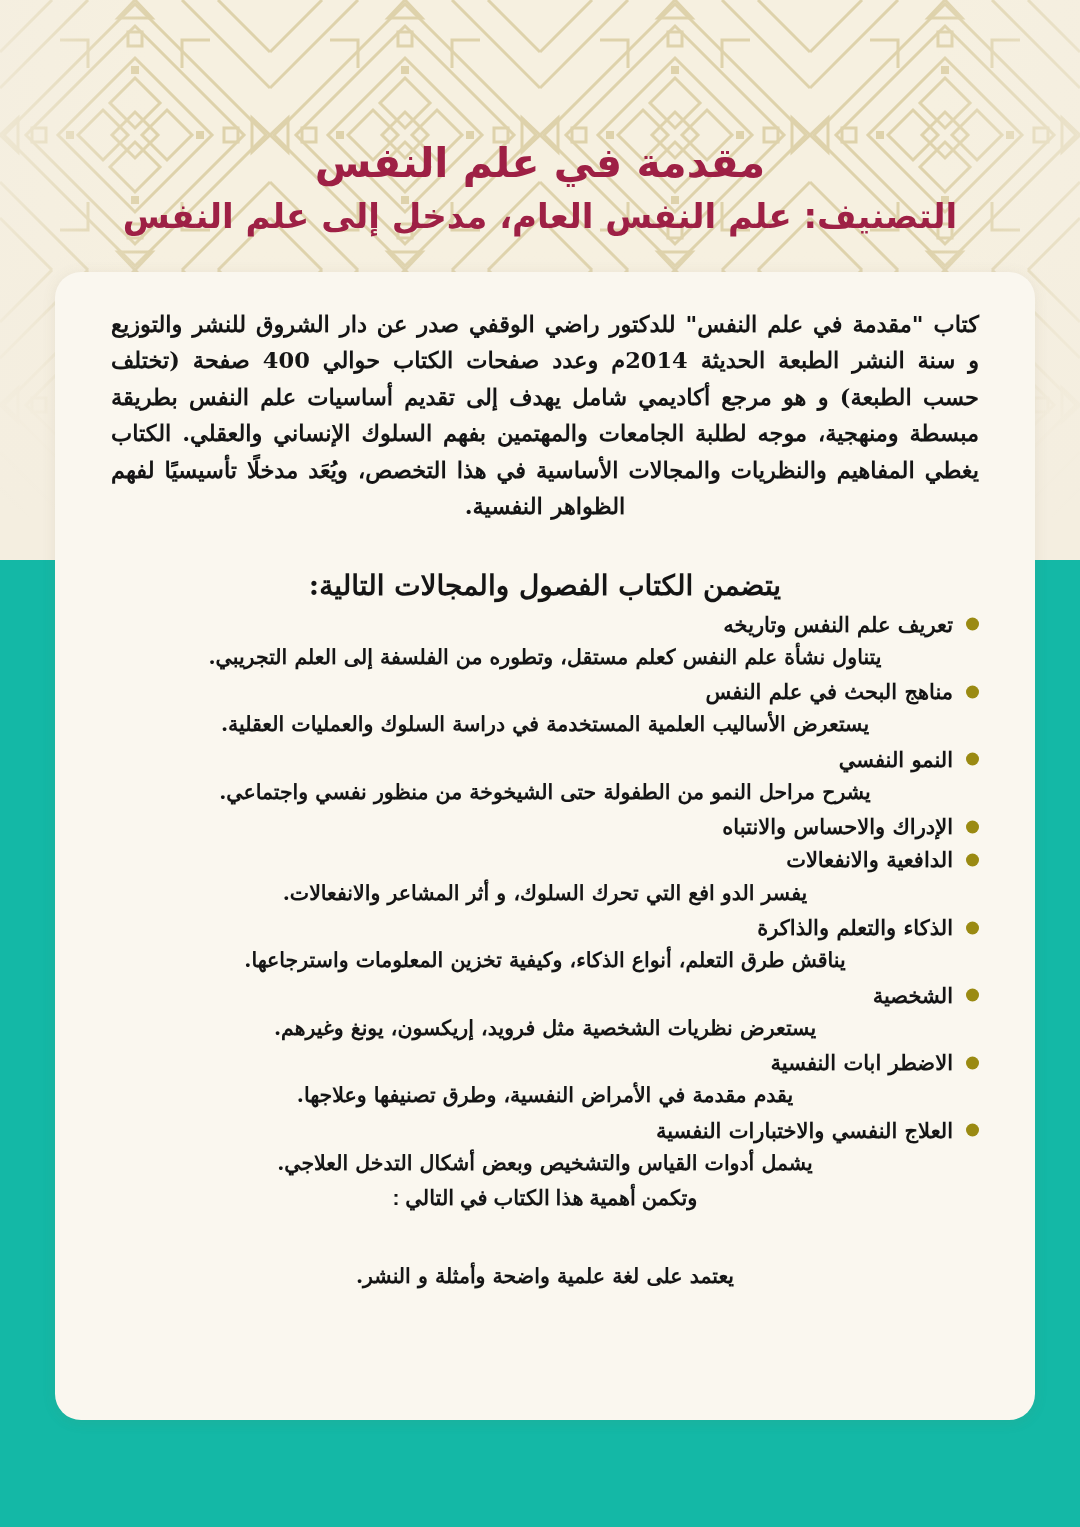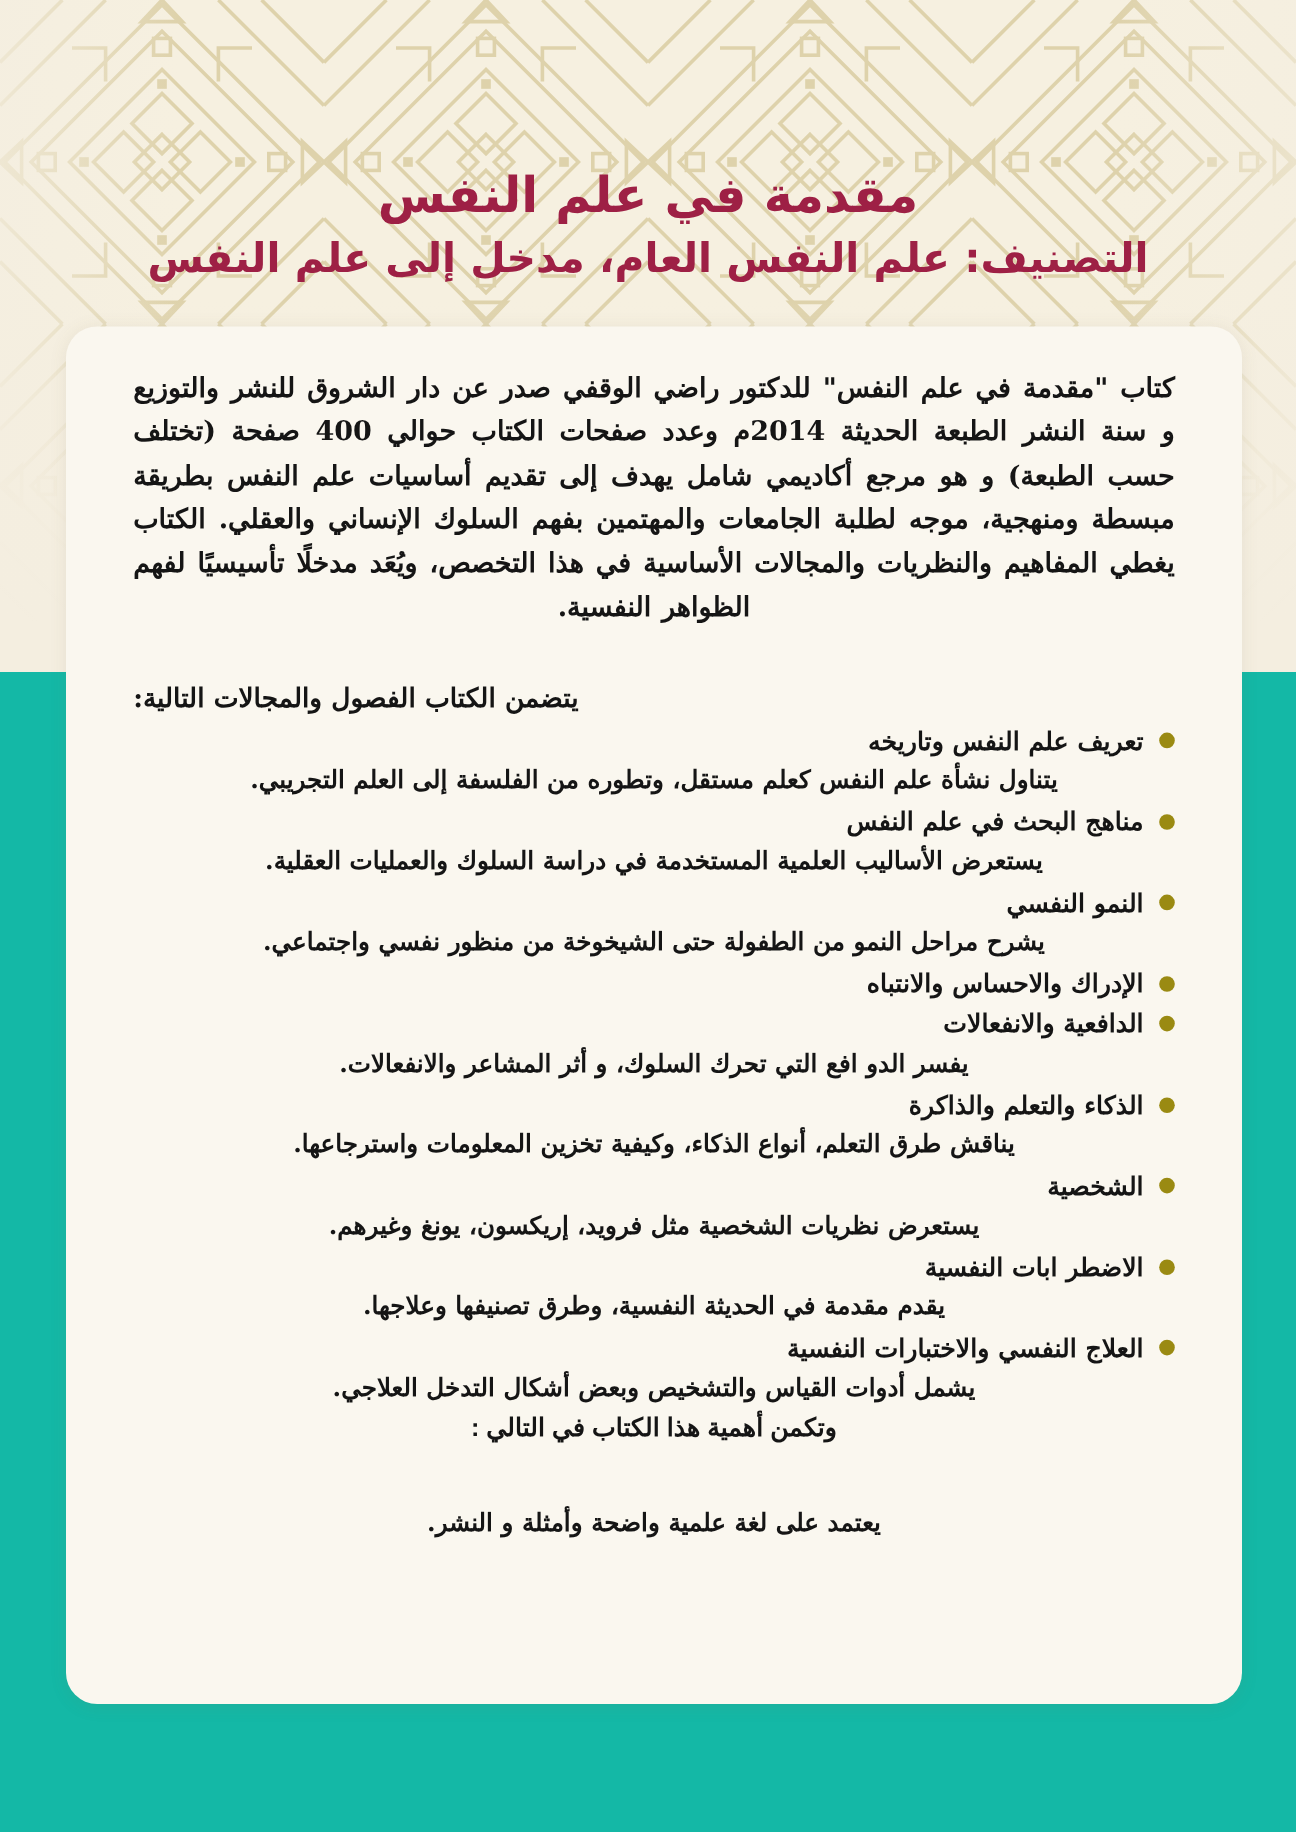--- a/index.html
+++ b/index.html
@@ -122,24 +122,24 @@
     line-height: 1.62;
     color: #151515;
     text-align: justify;
     text-align-last: center;
     direction: rtl;
     word-spacing: 1px;
   }
 
   .section-lead {
     font-family: "DejaVu Serif", "Liberation Serif", serif;
-    font-size: 22px;
-    font-weight: bold;
-    color: #151515;
-    text-align: left;
+    font-size: 28px;
+    font-weight: bold;
+    color: #151515;
+    text-align: center;
     direction: rtl;
     margin-top: 44px;
     margin-bottom: 4px;
   }
 
   .topic-list {
     list-style: none;
     direction: rtl;
     margin-top: 6px;
   }
@@ -315,21 +315,21 @@
         <li class="topic">
           <div class="topic-head topic-head-row" style="display: block; text-align: right;"><span class="topic-head-inner">الذكاء والتعلم والذاكرة<span class="bullet-dot" style="background: rgb(154, 138, 18);"></span></span></div>
           <div class="topic-desc">يناقش طرق التعلم، أنواع الذكاء، وكيفية تخزين المعلومات واسترجاعها.</div>
         </li>
         <li class="topic">
           <div class="topic-head topic-head-row" style="display: block; text-align: right;"><span class="topic-head-inner">الشخصية<span class="bullet-dot" style="background: rgb(154, 138, 18);"></span></span></div>
           <div class="topic-desc">يستعرض نظريات الشخصية مثل فرويد، إريكسون، يونغ وغيرهم.</div>
         </li>
         <li class="topic">
           <div class="topic-head topic-head-row" style="display: block; text-align: right;"><span class="topic-head-inner">الاضطر ابات النفسية<span class="bullet-dot" style="background: rgb(154, 138, 18);"></span></span></div>
-          <div class="topic-desc">يقدم مقدمة في الحديثة النفسية، وطرق تصنيفها وعلاجها.</div>
+          <div class="topic-desc">يقدم مقدمة في الأمراض النفسية، وطرق تصنيفها وعلاجها.</div>
         </li>
         <li class="topic">
           <div class="topic-head topic-head-row" style="display: block; text-align: right;"><span class="topic-head-inner">العلاج النفسي والاختبارات النفسية<span class="bullet-dot" style="background: rgb(154, 138, 18);"></span></span></div>
           <div class="topic-desc">يشمل أدوات القياس والتشخيص وبعض أشكال التدخل العلاجي.</div>
         </li>
       </ul>
 
     <p class="closing-lead">وتكمن أهمية هذا الكتاب  في التالي :</p>
 
 

